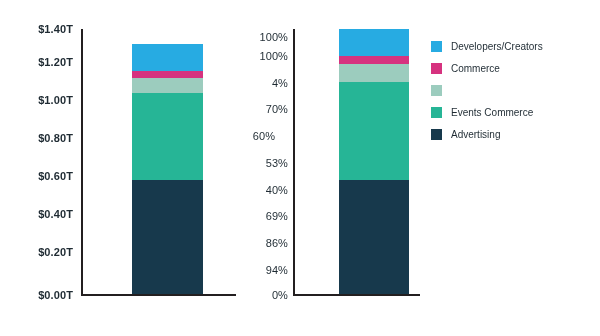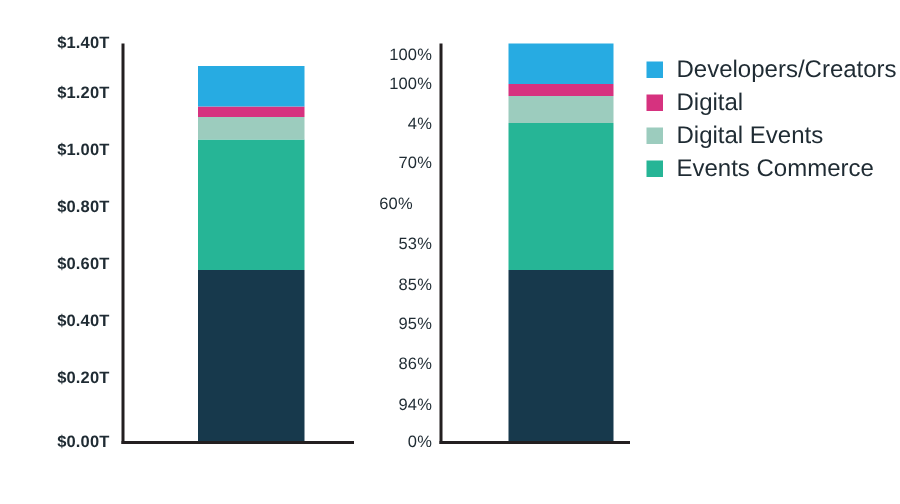--- a/index.html
+++ b/index.html
@@ -83,21 +83,21 @@
     align-items: center;
     height: 22px;
   }
   .legend-swatch {
     width: 11px;
     height: 11px;
     flex: 0 0 11px;
     margin-right: 9px;
   }
   .legend-label {
-    font-size: 16px;
+    font-size: 10px;
     line-height: 13px;
     white-space: nowrap;
     color: #1f2b33;
   }
 </style>
 </head>
 <body>
 
 <div id="figure">
 
@@ -129,22 +129,22 @@
 
   <div class="panel" style="left:240px; width:185px;">
 
     <div class="ticklabels">
       <div class="ticklabel right-align" style="left:0px; width:48px; top:32px;text-align:right;">100%</div>
       <div class="ticklabel right-align" style="left:0px; width:48px; top:51px;">100%</div>
       <div class="ticklabel right-align" style="left:0px; width:48px; top:78px;">4%</div>
       <div class="ticklabel right-align" style="left:0px; width:48px; top:104px;">70%</div>
       <div class="ticklabel right-align" style="left:0px; width:48px; top:131px;text-align:center;">60%</div>
       <div class="ticklabel right-align" style="left:0px; width:48px; top:158px;">53%</div>
-      <div class="ticklabel right-align" style="left:0px; width:48px; top:185px;">85%</div>
-      <div class="ticklabel right-align" style="left:0px; width:48px; top:211px;">95%</div>
+      <div class="ticklabel right-align" style="left:0px; width:48px; top:185px;">40%</div>
+      <div class="ticklabel right-align" style="left:0px; width:48px; top:211px;">69%</div>
       <div class="ticklabel right-align" style="left:0px; width:48px; top:238px;">86%</div>
       <div class="ticklabel right-align" style="left:0px; width:48px; top:265px;">94%</div>
       <div class="ticklabel right-align" style="left:0px; width:48px; top:290px;">0%</div>
     </div>
 
     <div class="axis-vline" style="left:53px; top:29px; height:267px;"></div>
     <div class="axis-hline" style="left:53px; top:294px; width:127px;"></div>
 
     <div class="bar" style="left:99px; width:70px; top:29px; height:265px;">
       <div class="seg" style="bottom:0;       height:113.9px; background:#17394C;"></div>
@@ -155,25 +155,28 @@
     </div>
   </div>
 
   <div id="legend">
     <div class="legend-row">
       <span class="legend-swatch" style="background:#27ABE2;"></span>
       <span class="legend-label">Developers/Creators</span>
     </div>
     <div class="legend-row">
       <span class="legend-swatch" style="background:#D6327F;"></span>
-      <span class="legend-label">Digital</span>
+      <span class="legend-label">Commerce</span>
     </div>
     <div class="legend-row">
       <span class="legend-swatch" style="background:#9CCCBE;"></span>
-      <span class="legend-label">Digital Events</span>
     </div>
     <div class="legend-row">
       <span class="legend-swatch" style="background:#26B596;"></span>
       <span class="legend-label">Events Commerce</span>
+    </div>
+    <div class="legend-row">
+      <span class="legend-swatch" style="background:#17394C;"></span>
+      <span class="legend-label">Advertising</span>
     </div>
   </div>
 
 </div>
 
 </body></html>

